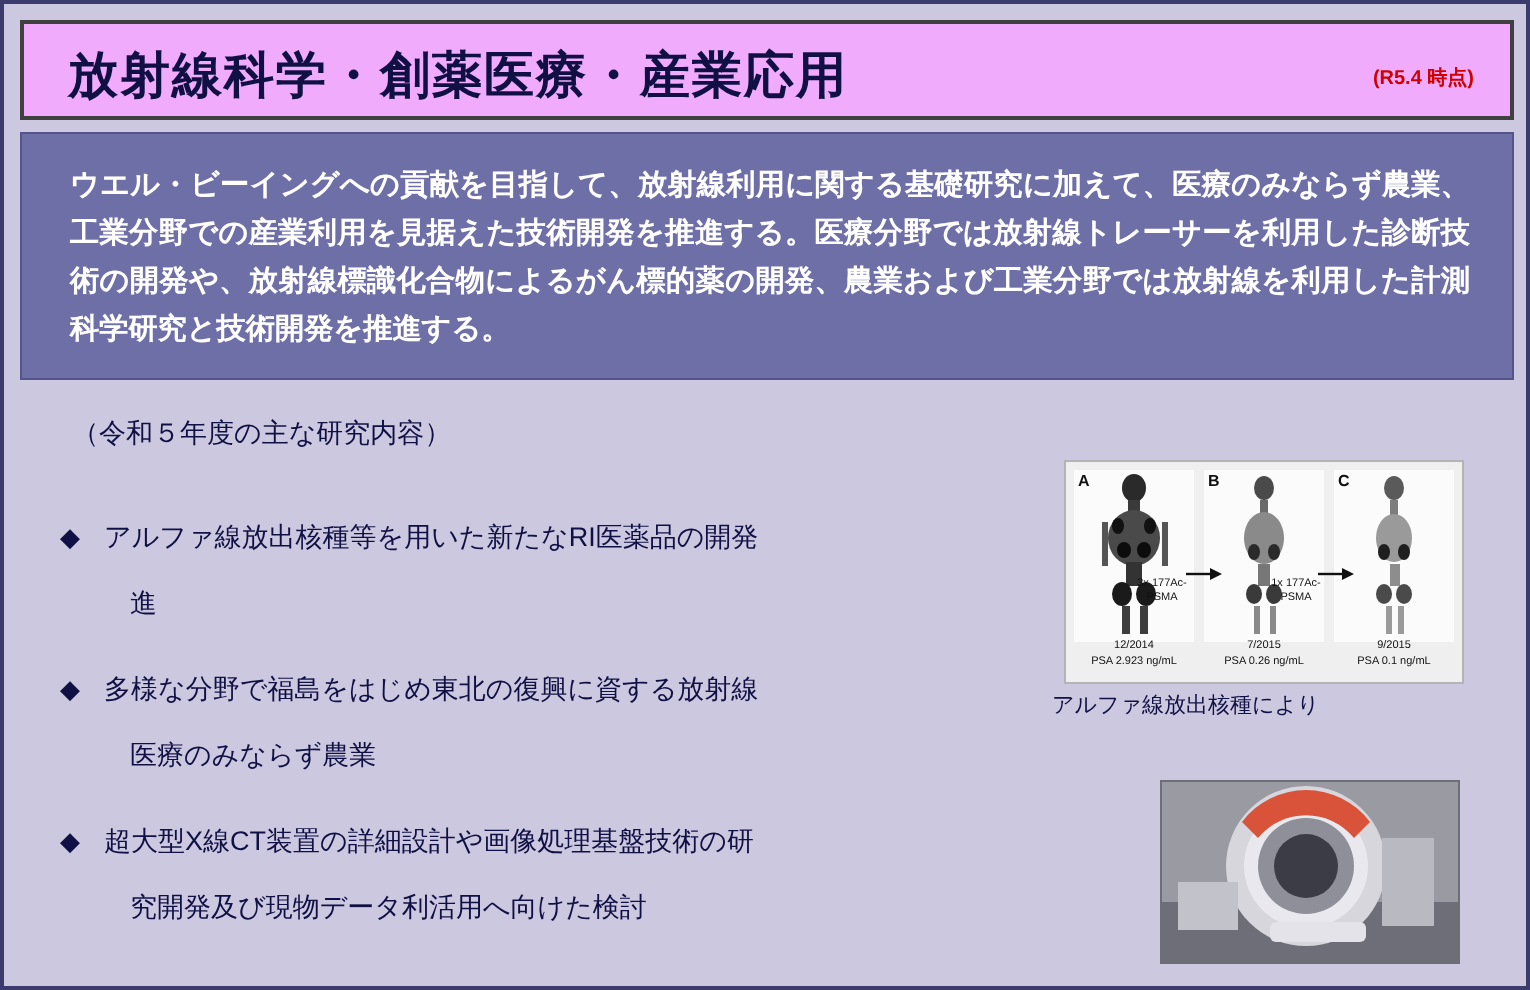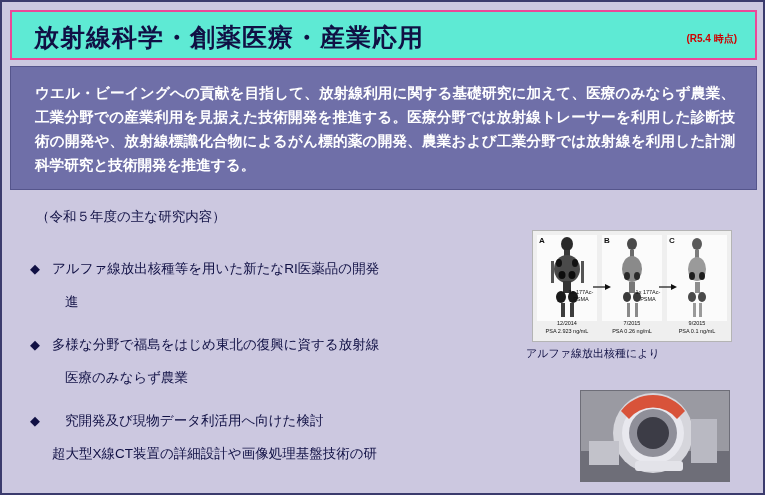--- a/index.html
+++ b/index.html
@@ -21,22 +21,22 @@
     border: 2px solid #3b3b6d;
     overflow: hidden;
   }
   
   .title-bar {
     position: absolute;
     left: 8px;
     top: 8px;
     width: 747px;
     height: 50px;
-    background: #5eead4;
-    border: 2px solid #ec4899;
+    background: #f0abfc;
+    border: 2px solid #404040;
     box-sizing: border-box;
   }
   .title-text {
     position: absolute;
     left: 22px;
     top: 9px;
     font-size: 25px;
     font-weight: bold;
     color: #101044;
     letter-spacing: 1px;
@@ -218,22 +218,22 @@
     </div>
 
     <div class="bullet">
       <span class="marker">◆</span>
       <span class="line">多様な分野で福島をはじめ東北の復興に資する放射線</span>
       <span class="line indent">医療のみならず農業</span>
     </div>
 
     <div class="bullet">
       <span class="marker">◆</span>
+      <span class="line">超大型X線CT装置の詳細設計や画像処理基盤技術の研</span>
       <span class="line indent">究開発及び現物データ利活用へ向けた検討</span>
-      <span class="line">超大型X線CT装置の詳細設計や画像処理基盤技術の研</span>
     </div>
 
   </div>
 
   <div class="scan-figure">
 
     <div class="scan-panel p1">
       <svg class="body-svg" width="60" height="86" viewBox="0 0 60 86">
         <rect x="0" y="0" width="60" height="86" fill="#fbfbfb"></rect>
         <ellipse cx="30" cy="9" rx="6" ry="7" fill="#2a2a2a"></ellipse>

